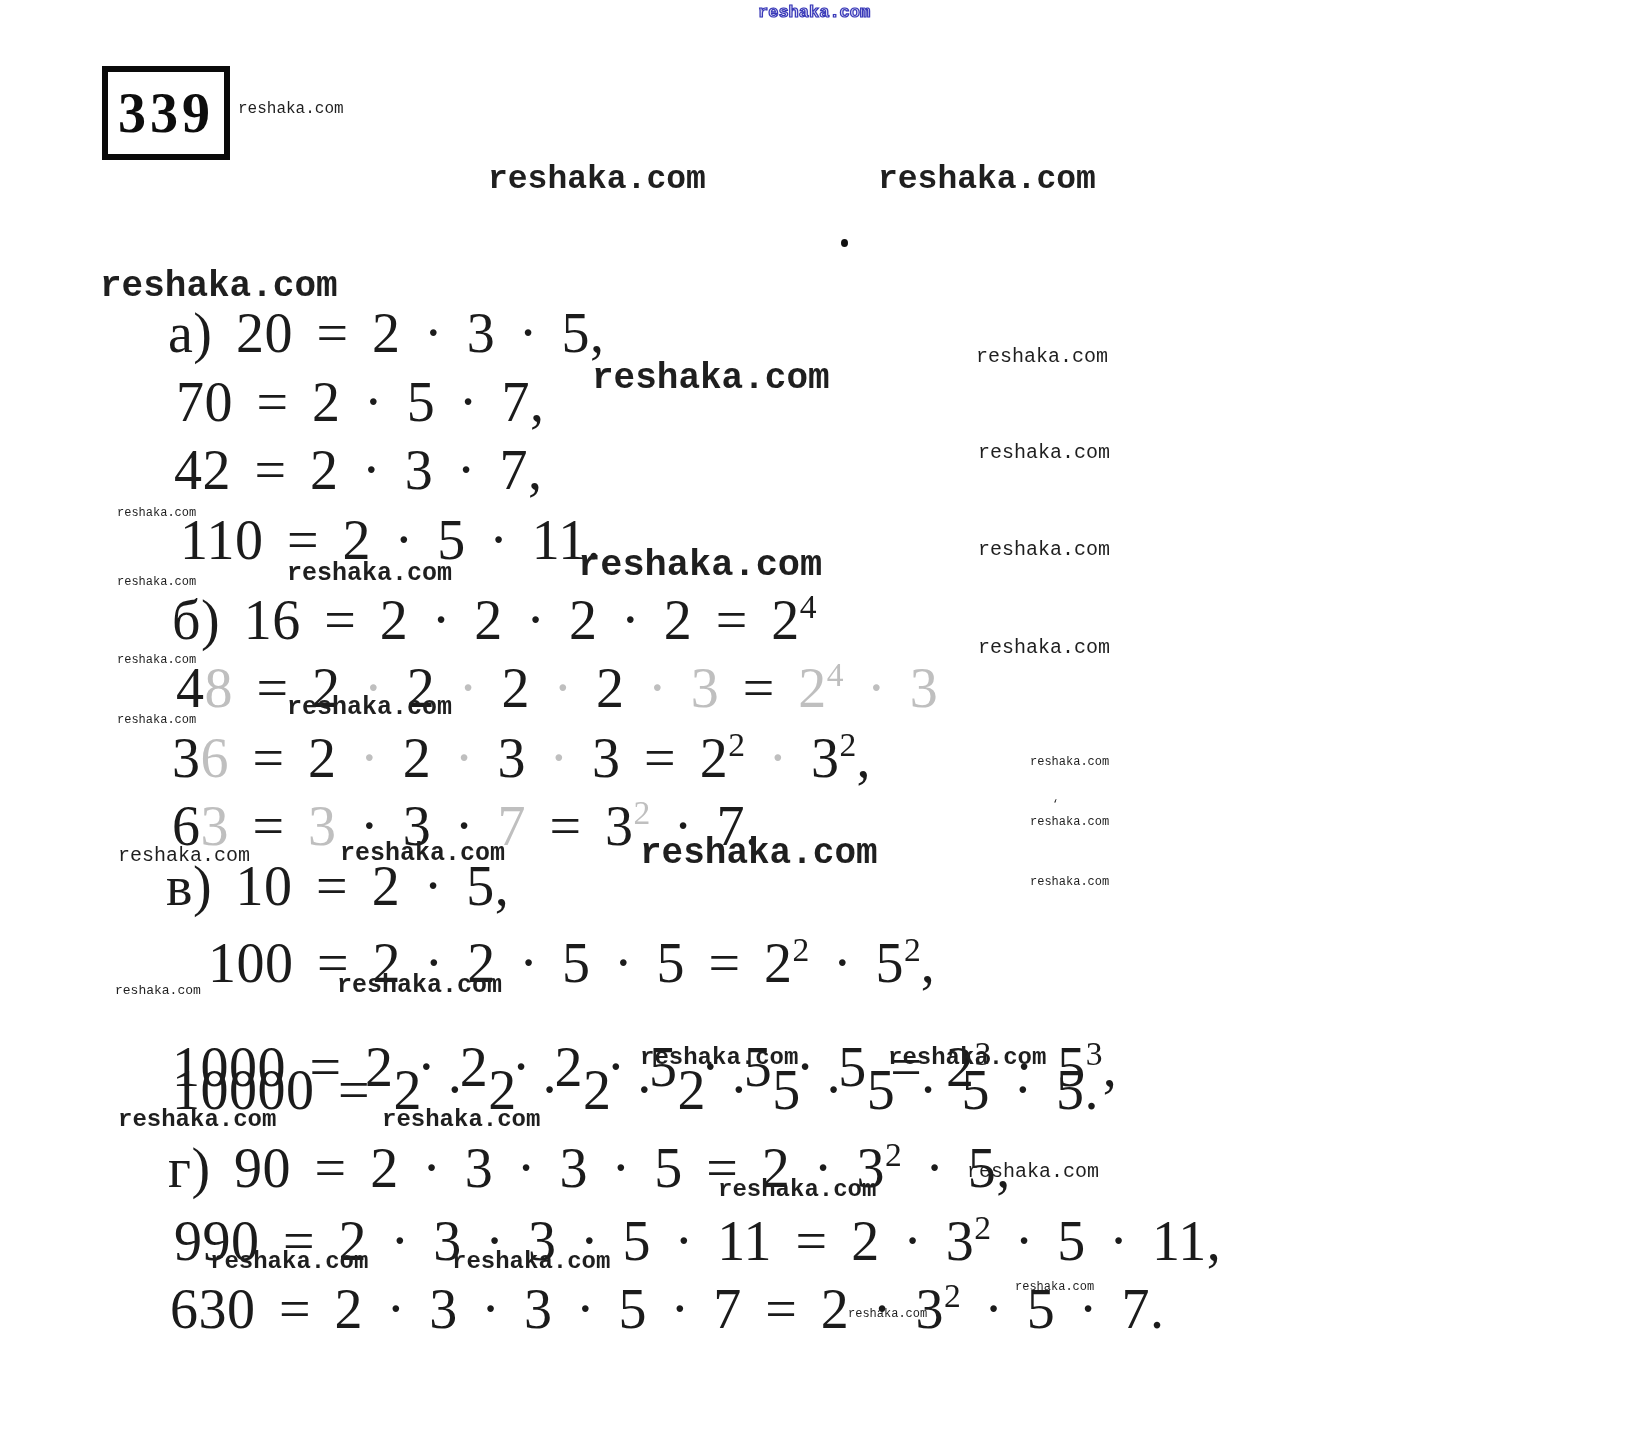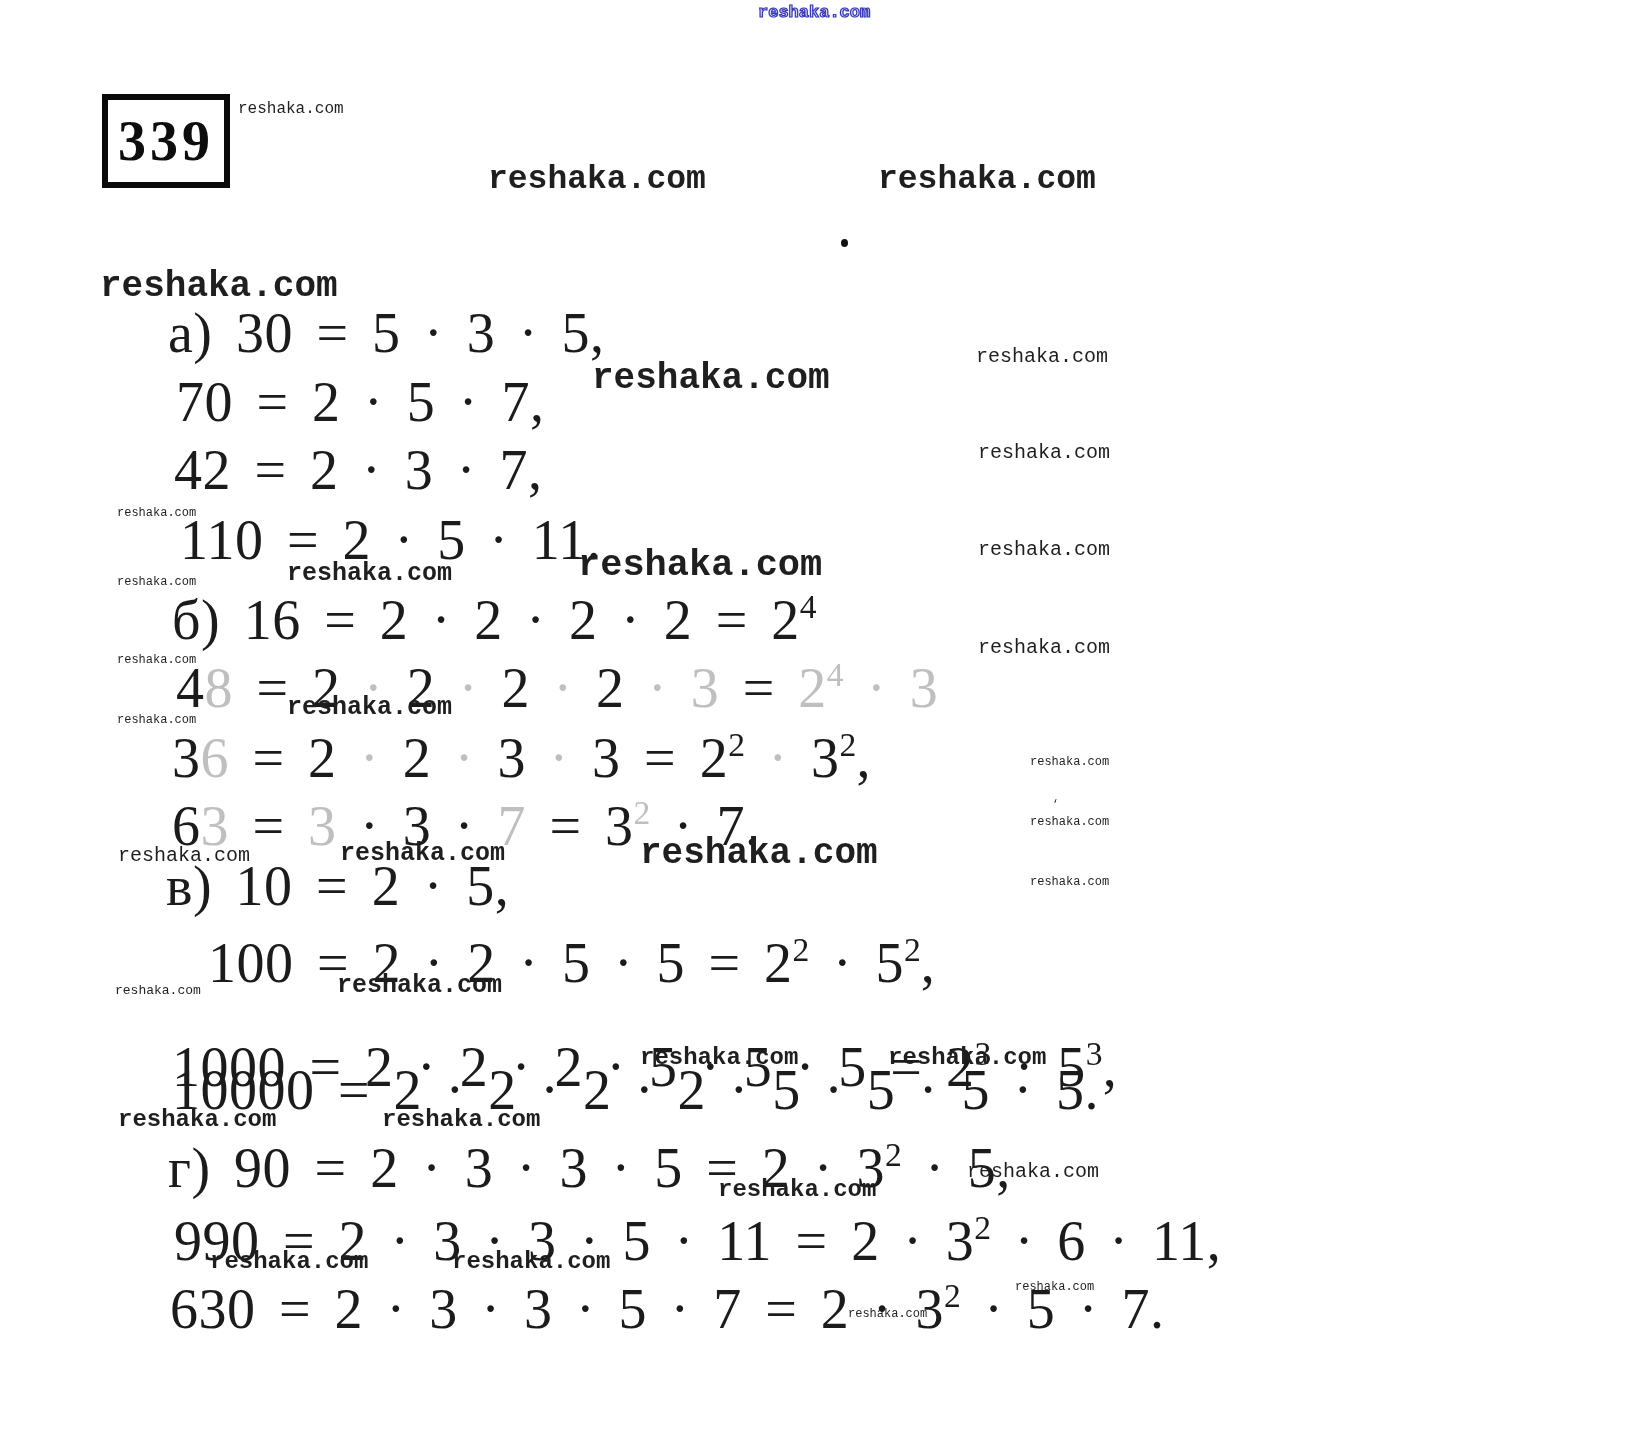--- a/index.html
+++ b/index.html
@@ -10,21 +10,21 @@
     overflow:hidden;
     font-family:"Liberation Sans",sans-serif;
   }
   .sheet{position:absolute;inset:0;}
 
   
   .problem-box{
     position:absolute;left:102px;top:66px;
     width:116px;height:82px;
     border:6px solid #0a0a0a;
-    display:flex;align-items:center;justify-content:center;margin-top:28px;
+    display:flex;align-items:center;justify-content:center;
   }
   .problem-box .num{
     font-family:"Liberation Serif",serif;
     font-weight:700;font-size:56px;color:#0d0d0d;
     letter-spacing:4px;line-height:1;
   }
 
   
   .math-line{
     position:absolute;
@@ -66,34 +66,34 @@
 </head>
 <body>
 
 <div class="sheet">
 
   <div class="problem-box">
     <span class="num">339</span>
   </div>
 
   <div id="equations">
-      <div class="math-line" style="left: 168px; top: 305px;"><span class="">а) 30 = 5 · 3 · 5,</span></div>
+      <div class="math-line" style="left: 168px; top: 305px;"><span class="">а) 20 = 2 · 3 · 5,</span></div>
       <div class="math-line" style="left: 176px; top: 374px;"><span class="">70 = 2 · 5 · 7,</span></div>
       <div class="math-line" style="left: 174px; top: 442px;"><span class="">42 = 2 · 3 · 7,</span></div>
       <div class="math-line" style="left: 180px; top: 512px;"><span class="">110 = 2 · 5 · 11.</span></div>
       <div class="math-line" style="left: 172px; top: 579px;"><span class="">б) 16 = 2 · 2 · 2 · 2 = 2</span><span class="sup ">4</span></div>
       <div class="math-line" style="left: 176px; top: 647px;"><span class="">4</span><span class="g">8</span><span class=""> = 2</span><span class="g"> · </span><span class="">2</span><span class="g"> · </span><span class="">2</span><span class="g"> · </span><span class="">2</span><span class="g"> · </span><span class="g">3</span><span class=""> = </span><span class="g">2</span><span class="sup g">4</span><span class="g"> · </span><span class="g">3</span></div>
       <div class="math-line" style="left: 172px; top: 717px;"><span class="">3</span><span class="g">6</span><span class=""> = 2</span><span class="g"> · </span><span class="">2</span><span class="g"> · </span><span class="">3</span><span class="g"> · </span><span class="">3 = 2</span><span class="sup ">2</span><span class="g"> · </span><span class="">3</span><span class="sup ">2</span><span class="">,</span></div>
       <div class="math-line" style="left: 172px; top: 785px;"><span class="">6</span><span class="g">3</span><span class=""> = </span><span class="g">3</span><span class=""> · 3 · </span><span class="g">7</span><span class=""> = 3</span><span class="sup g">2</span><span class=""> · 7.</span></div>
       <div class="math-line" style="left: 166px; top: 858px;"><span class="">в) 10 = 2 · 5,</span></div>
       <div class="math-line" style="left: 172px; top: 922px; margin-left: 36px;"><span class="">100 = 2 · 2 · 5 · 5 = 2</span><span class="sup ">2</span><span class=""> · 5</span><span class="sup ">2</span><span class="">,</span></div>
       <div class="math-line" style="left: 172px; top: 1026px;"><span class="">1000 = 2 · 2 · 2 · 5 · 5 · 5 = 2</span><span class="sup ">3</span><span class=""> · 5</span><span class="sup ">3</span><span class="">,</span></div>
       <div class="math-line" style="left: 172px; top: 1062px;"><span class="">10000 = 2 · 2 · 2 · 2 · 5 · 5 · 5 · 5.</span></div>
       <div class="math-line" style="left: 168px; top: 1127px;"><span class="">г) 90 = 2 · 3 · 3 · 5 = 2 · 3</span><span class="sup ">2</span><span class=""> · 5,</span></div>
-      <div class="math-line" style="left: 174px; top: 1200px;"><span class="">990 = 2 · 3 · 3 · 5 · 11 = 2 · 3</span><span class="sup ">2</span><span class=""> · 6 · 11,</span></div>
+      <div class="math-line" style="left: 174px; top: 1200px;"><span class="">990 = 2 · 3 · 3 · 5 · 11 = 2 · 3</span><span class="sup ">2</span><span class=""> · 5 · 11,</span></div>
       <div class="math-line" style="left: 170px; top: 1268px;"><span class="">630 = 2 · 3 · 3 · 5 · 7 = 2 · 3</span><span class="sup ">2</span><span class=""> · 5 · 7.</span></div>
     </div>
   <div id="watermarks">
       <span class="wm blue" style="left: 758px; top: 3px; font-size: 17px;">reshaka.com</span>
       <span class="wm" style="left: 238px; top: 100px; font-size: 16px;">reshaka.com</span>
       <span class="wm sb" style="left: 488px; top: 161px; font-size: 33px;">reshaka.com</span>
       <span class="wm sb" style="left: 878px; top: 161px; font-size: 33px;">reshaka.com</span>
       <span class="wm sb" style="left: 100px; top: 266px; font-size: 36px;">reshaka.com</span>
       <span class="wm sb" style="left: 592px; top: 358px; font-size: 36px;">reshaka.com</span>
       <span class="wm" style="left: 976px; top: 345px; font-size: 20px;">reshaka.com</span>

